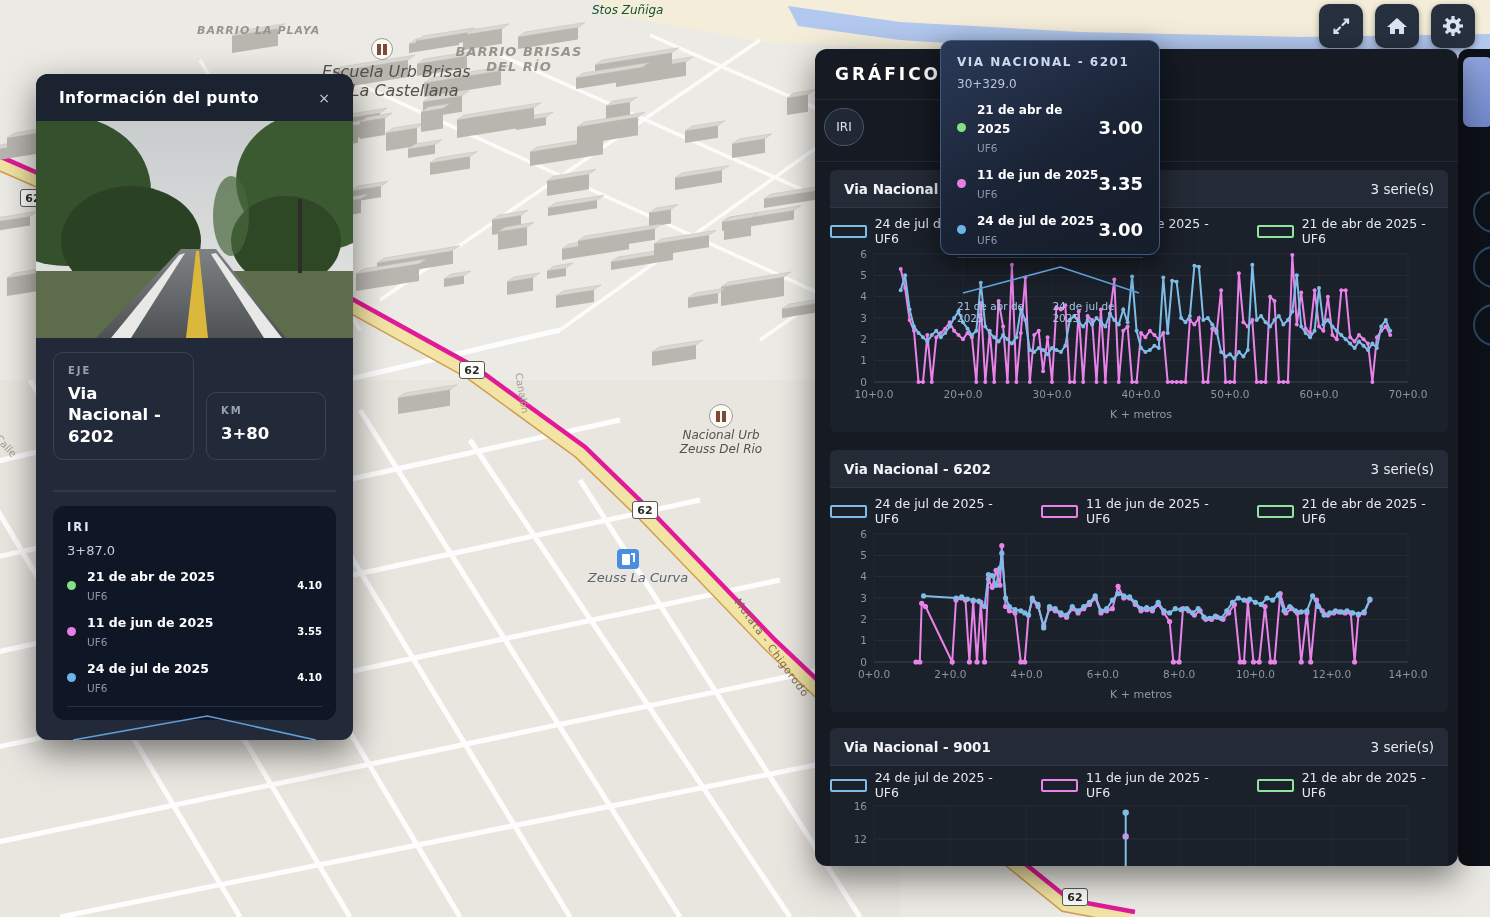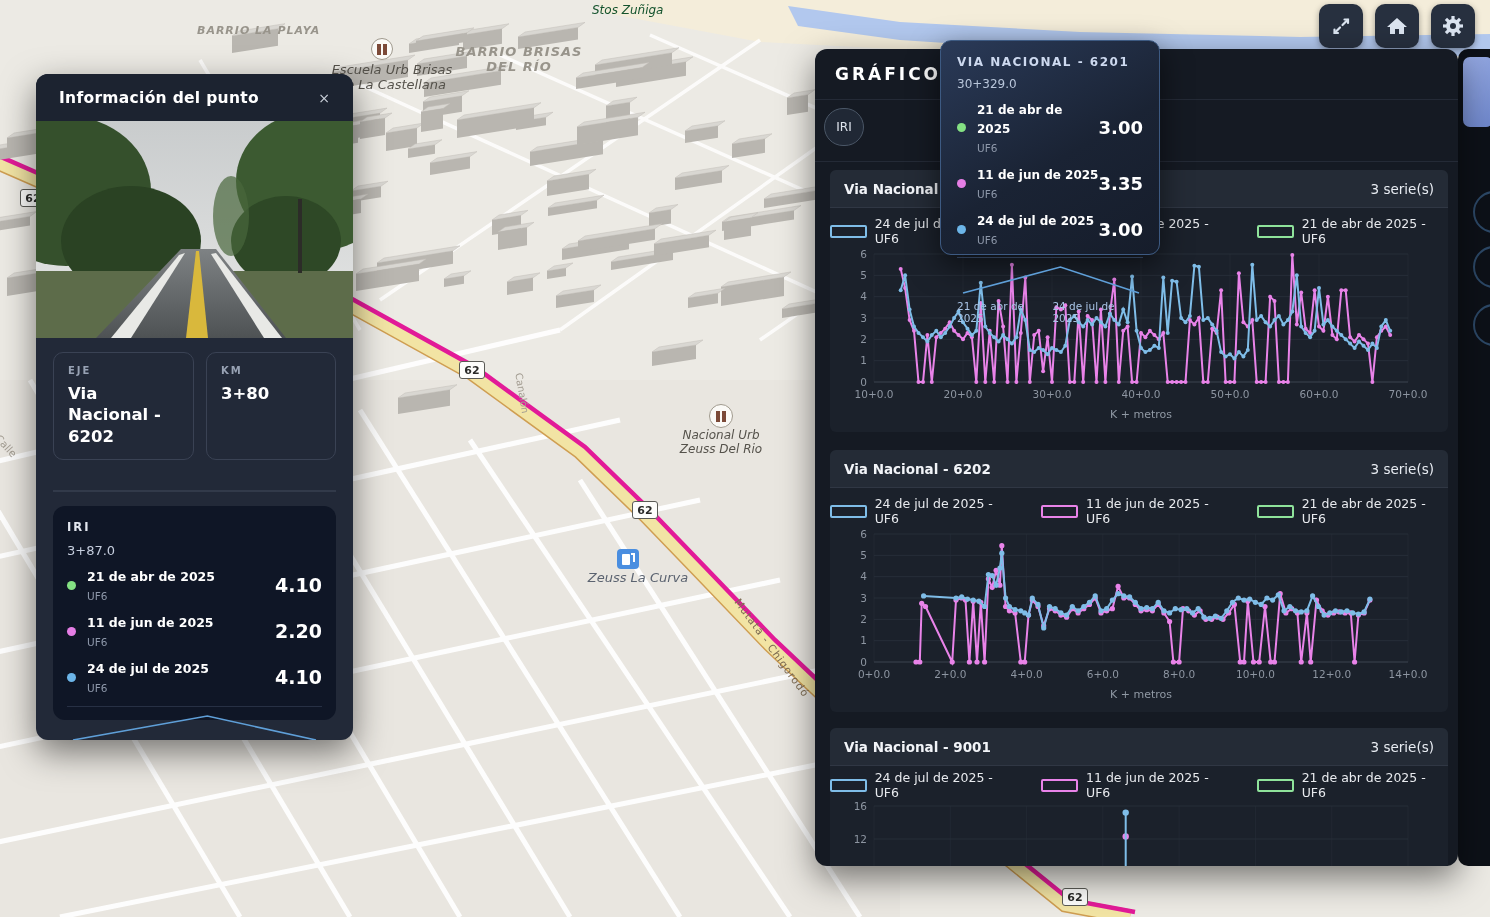--- a/index.html
+++ b/index.html
@@ -47,21 +47,21 @@
   .divider { height:1px; background:#323a4a; margin:0 17px; }
   #section-text { color:#e2e6ee; font-size:13px; font-weight:bold; padding:13px 17px; }
   #iri-card { margin:14px 17px 0 17px; background:#0f1626; border-radius:12px; padding:14px; height:214px; position:relative; }
   .iri-title { color:#e3e7ef; font-size:11.5px; font-weight:bold; letter-spacing:2px; }
   .iri-km { color:#c6cede; font-size:13px; margin-top:9px; }
   .m-row { display:flex; align-items:center; margin-top:8px; }
   .m-dot { width:9px; height:9px; border-radius:50%; flex:0 0 9px; margin-right:11px; }
   .m-txt { flex:1; }
   .m-date { color:#fff; font-size:12.5px; font-weight:bold; line-height:1.15; }
   .m-ser { color:#8e98aa; font-size:10.5px; line-height:1.2; }
-  .m-val { color:#fff; font-size:19px; font-weight:bold; }
+  .m-val { color:#fff; font-size:10px; font-weight:bold; }
   .spark-div { height:1px; background:#273044; margin-top:10px; }
   .spark { display:block; margin-top:4px; }
   .spark-labels { display:flex; justify-content:space-between; color:#a9c3e4; font-size:11.5px; margin-top:2px; }
 
   
   #charts-panel { left:815px; top:49px; width:643px; height:817px; background:#151a23; overflow:hidden; }
   #charts-panel .hd { height:51px; display:flex; align-items:center; padding:0 20px; border-bottom:1px solid #242a36; }
   #charts-panel .hd .ttl { color:#fff; font-size:17px; font-weight:bold; letter-spacing:3px; }
   #iri-chip { position:absolute; left:9px; top:59px; width:40px; height:38px; border-radius:19px; border:1px solid #4a5666;
       background:#202835; color:#dfe5ee; font-size:12px; display:flex; align-items:center; justify-content:center; cursor:pointer; }
@@ -334,21 +334,21 @@
 <div class="map-label ml-italic" style="left:592px;top:3px;font-size:12px;color:#14532d;">Stos Zuñiga</div>
 <div class="map-label ml-area" style="left:197px;top:24px;font-size:11px;">BARRIO LA PLAYA</div>
 <div class="map-label ml-area" style="left:430px;top:44px;width:178px;text-align:center;font-size:13px;">
   <div>BARRIO BRISAS</div>
   <div>DEL RÍO</div>
 </div>
 <div class="poi-circle" style="left:371px;top:38px;width:22px;height:22px;">
     <i></i>
     <i></i>
   </div>
-<div class="map-label ml-italic" style="left:322px;top:62px;width:140px;text-align:center;font-size:13px;color:#55524b;">
+<div class="map-label ml-italic" style="left:322px;top:62px;width:140px;text-align:center;font-size:16px;color:#55524b;">
   <div>Escuela Urb Brisas</div>
   <div>de La Castellana</div>
 </div>
 <div class="poi-circle" style="left:709px;top:404px;">
     <i></i>
     <i></i>
   </div>
 <div class="map-label ml-italic" style="left:660px;top:428px;width:122px;text-align:center;font-size:12px;color:#55524b;">
   <div>Nacional Urb</div>
   <div>Zeuss Del Rio</div>
@@ -428,39 +428,39 @@
     <polygon points="150,217 172,217 163,130 160,130" fill="#d9b83c"></polygon>
     <polygon points="75,217 95,217 149,132 143,134" fill="#e8e9e6"></polygon>
     <polygon points="228,217 246,217 180,132 175,133" fill="#e8e9e6"></polygon>
     <rect x="262" y="78" width="4" height="74" fill="#2c2c28"></rect>
   </svg>
   <div class="kv-row">
     <div class="kv-card" style="width:141px;">
       <div class="lab">EJE</div>
       <div class="val">Via Nacional - 6202</div>
     </div>
-    <div class="kv-card" style="width:130px;">
+    <div class="kv-card" style="width:120px;margin-top:40px;">
       <div class="lab">KM</div>
       <div class="val">3+80</div>
     </div>
   </div>
   <div class="divider" style="margin-top:14px;"></div>
   <div class="divider"></div>
   <div id="iri-card">
     <div class="iri-title">IRI</div>
     <div class="iri-km">3+87.0</div>
     <div class="m-row">
       <span class="m-dot" style="background: rgb(132, 225, 131);"></span>
       <span class="m-txt"><span class="m-date">21 de abr de 2025</span><br><span class="m-ser">UF6</span></span>
       <span class="m-val">4.10</span>
     </div>
     <div class="m-row">
       <span class="m-dot" style="background: rgb(229, 126, 229);"></span>
       <span class="m-txt"><span class="m-date">11 de jun de 2025</span><br><span class="m-ser">UF6</span></span>
-      <span class="m-val">2.20</span>
+      <span class="m-val">3.55</span>
     </div>
     <div class="m-row">
       <span class="m-dot" style="background: rgb(108, 181, 232);"></span>
       <span class="m-txt"><span class="m-date">24 de jul de 2025</span><br><span class="m-ser">UF6</span></span>
       <span class="m-val">4.10</span>
     </div>
     <div class="spark-div"></div>
     <svg class="spark" width="255" height="34">
         <polyline points="6.0,29.0 140.3,5.0 249.0,29.0" fill="none" stroke="#5f9fd8" stroke-width="1.6"></polyline>
       </svg>

